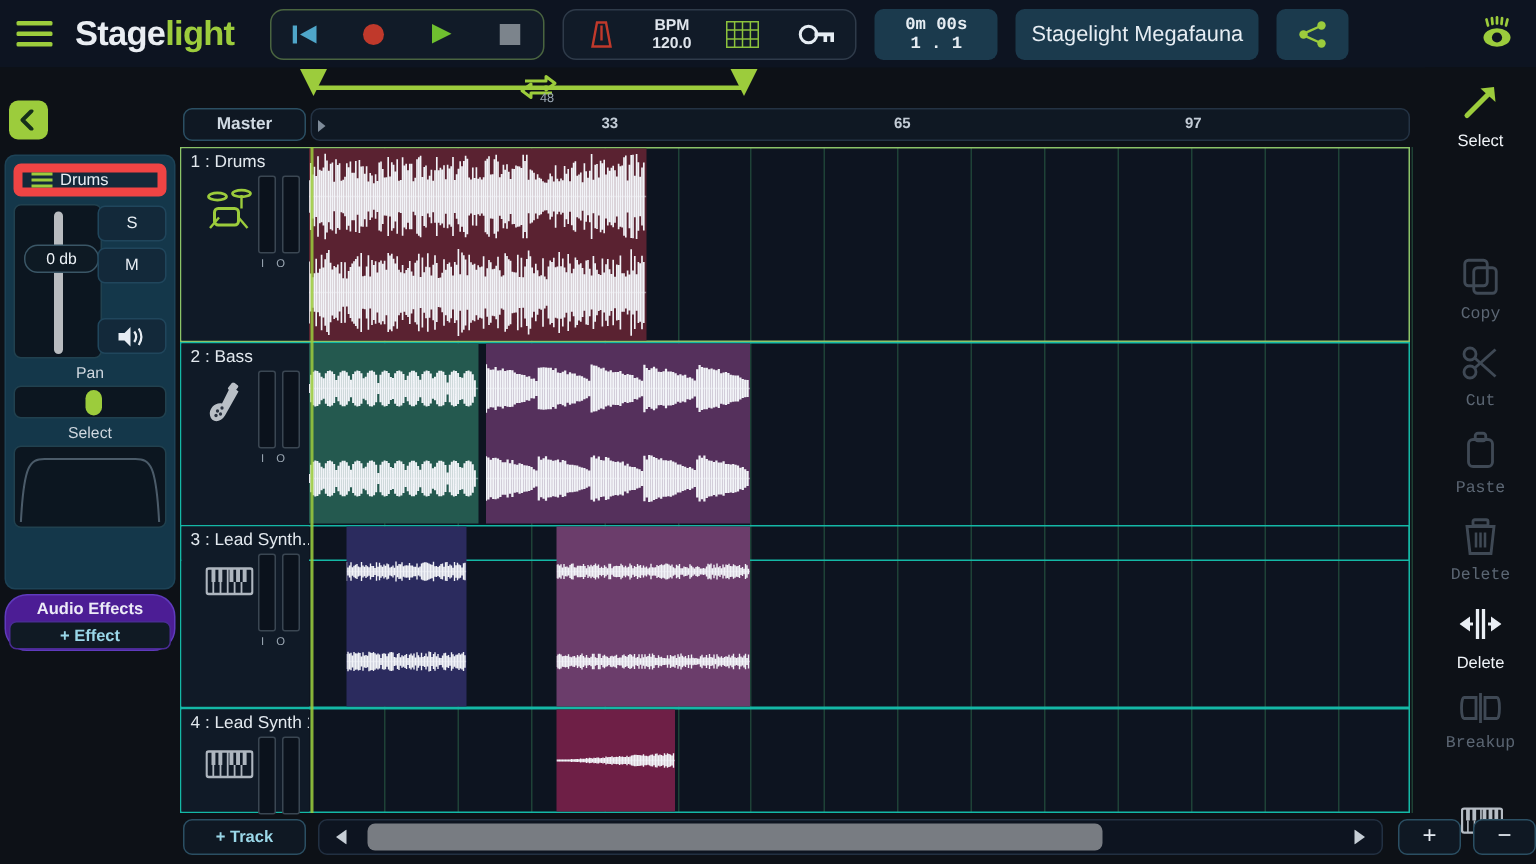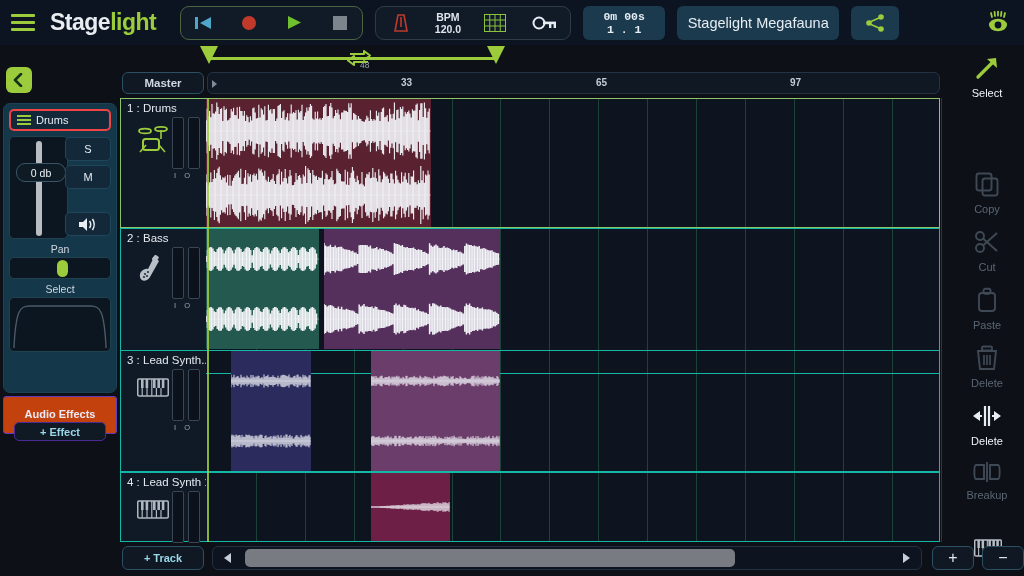--- a/index.html
+++ b/index.html
@@ -50,21 +50,21 @@
   #sidebar{ position:absolute; left:0; top:45px; width:120px; height:531px; background:#0d1117;}
   #collapse{
     position:absolute; left:6px; top:22px; width:26px;height:26px;border-radius:6px;
     background:#9ccc3c; display:flex;align-items:center;justify-content:center; cursor:pointer;
   }
   #mixer{
     position:absolute; left:3px; top:58px; width:114px; height:290px;
     background:#14374a; border:1px solid #1d4256; border-radius:7px; padding:5px;
   }
   #mixhead{
-    height:22px; background:#13293a; border:2px solid #ef4444; border-radius:5px;
+    height:22px; background:#13293a; border:6px solid #ef4444; border-radius:5px;
     display:flex;align-items:center; gap:5px; padding-left:6px; cursor:pointer;
   }
   #mixhead .ic{ display:flex;flex-direction:column;gap:2px;}
   #mixhead .ic i{ width:14px;height:2px;background:#9ccc3c;display:block;}
   #mixhead span{ font-size:11px;color:#e7edf3;}
 
   #faderzone{ position:relative; height:103px; margin-top:5px;}
   #faderbox{
     position:absolute;left:0;top:0;width:59px;height:103px;background:#0c1620;
     border:1px solid #21414f;border-radius:5px;
@@ -81,22 +81,22 @@
     display:flex;align-items:center;justify-content:center;cursor:pointer;
   }
   #sbtn{ top:1px;} #mbtn{ top:29px;} #volbtn{ top:76px;}
   .lbl{ text-align:center;font-size:10.5px;color:#cfd7df;margin-top:4px;}
   #panbar{
     position:relative;height:22px;background:#0c1620;border:1px solid #21414f;border-radius:5px;margin-top:2px;
   }
   #panknob{ position:absolute;left:47px;top:2px;width:11px;height:17px;background:#9ccc3c;border-radius:6px;}
   #filterbox{ height:55px;background:#0c1620;border:1px solid #21414f;border-radius:5px;margin-top:2px;position:relative;overflow:hidden;}
   #fx{
-    position:absolute;left:3px;top:351px;width:114px;height:38px;background:#c2410c;
-    border:1px solid #5f3bbd;border-radius:3px;padding:10px;
+    position:absolute;left:3px;top:351px;width:114px;height:38px;background:#4c1d95;
+    border:1px solid #5f3bbd;border-radius:15px;padding:2px;
   }
   #fxtitle{ text-align:center;font-size:11px;font-weight:bold;color:#eceaf7;line-height:15px;}
   #fxbtn{
     height:19px;background:#101a24;border:1px solid #4a2b94;border-radius:5px;
     font-size:11px;font-weight:bold;color:#9ad7e8;display:flex;align-items:center;justify-content:center;cursor:pointer;
   }
 
   
   #loopstrip{ position:absolute; left:120px; top:45px; width:830px; height:27px; }
   #loopline{ position:absolute; left:89px; top:12px; width:287px; height:3px; background:#9ccc3c;}
@@ -138,21 +138,21 @@
   #zplus{ top:112px;} #zminus{ top:158px;}
   #vscroll{ position:absolute; right:13px; top:205px; width:24px; height:335px; background:#0d1420; border-radius:8px;}
   #vthumb{ position:absolute; left:0; top:0; width:24px; height:165px; background:#787c82; border-radius:8px; cursor:pointer;}
 
   
   #rtool{ position:absolute; right:0; top:45px; width:74px; height:531px; background:#0d1117;}
   .tool{ position:absolute; width:74px; height:58px; display:flex; flex-direction:column;
     align-items:center; justify-content:flex-start; cursor:pointer; }
   .tool .tlbl{ font-size:11px; margin-top:2px; }
   .tool.on .tlbl{ color:#f0f4f8; }
-  .tool.off .tlbl{ color:#5b6673; }
+  .tool.off .tlbl{ color:#5b6673;font-family:Liberation Mono, monospace; }
   #kbicon{ position:absolute; left:24px; bottom:14px; cursor:pointer; }
 
   
   #bottom{ position:absolute; left:120px; top:544px; width:830px; height:32px;}
   #addtrack{ position:absolute; left:2px; top:2px; width:82px;height:24px;background:#0f1823;
     border:1px solid #2b4f63;border-radius:6px;font-size:11px;font-weight:bold;color:#9ad7e8;
     display:flex;align-items:center;justify-content:center;cursor:pointer;}
   #hscroll{ position:absolute; left:92px; top:2px; width:710px; height:24px; background:#0d1420;
     border:1px solid #223042; border-radius:6px;}
   #hthumb{ position:absolute; left:32px; top:2px; width:490px; height:18px; background:#787c82; border-radius:5px; cursor:pointer;}

